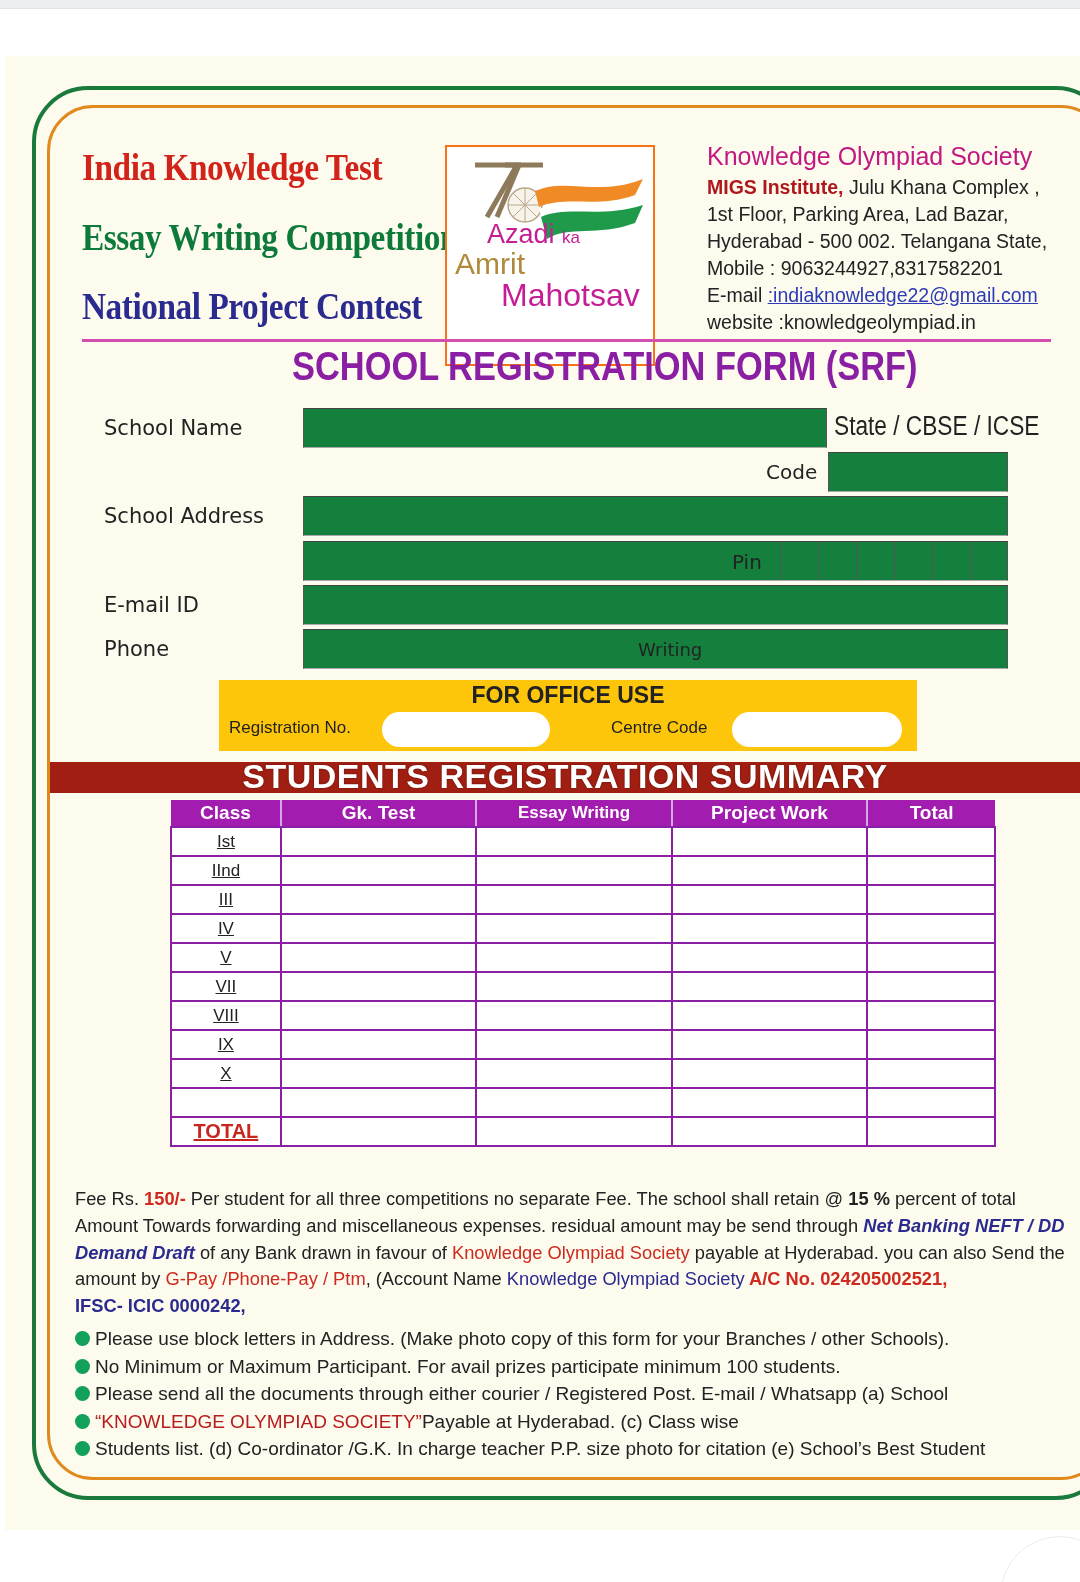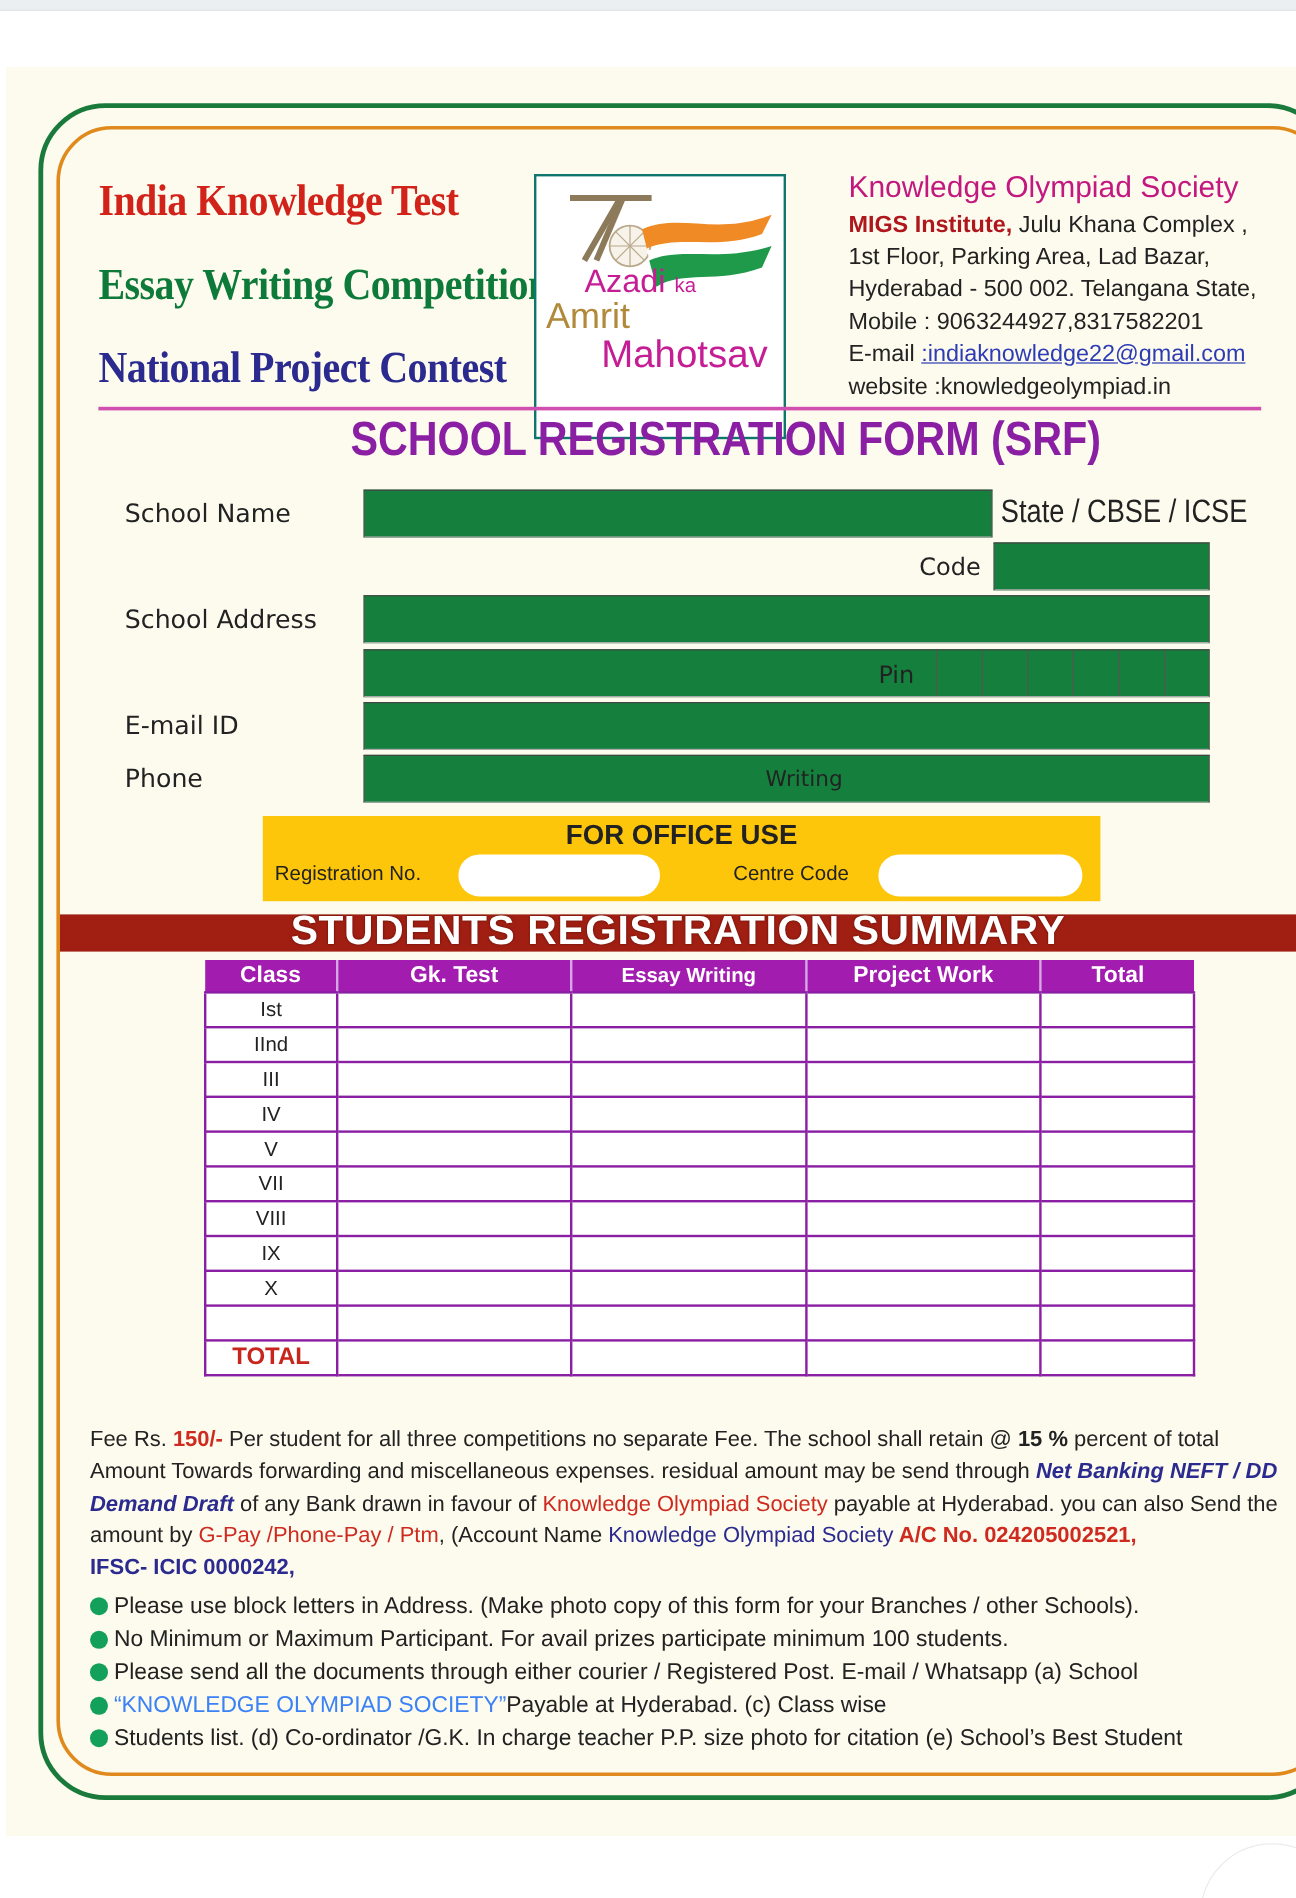--- a/index.html
+++ b/index.html
@@ -10,21 +10,21 @@
   .page { position: absolute; left: 5px; top: 56px; width: 1075px; height: 1474px; background: #fcfbee; }
 
   .border-green { position: absolute; left: 32px; top: 86px; width: 1080px; height: 1414px; border: 4px solid #1a7a3c; border-radius: 56px; }
   .border-orange { position: absolute; left: 47px; top: 105px; width: 1060px; height: 1375px; border: 3px solid #e08a1e; border-radius: 46px; }
 
   .title-line { position: absolute; left: 82px; font-family: "Liberation Serif", serif; font-weight: bold; font-size: 37px; letter-spacing: -0.5px; transform: scaleX(0.9); transform-origin: left center; white-space: nowrap; }
   .t1 { top: 146px; color: #d2231b; }
   .t2 { top: 216px; color: #0e7a3a; }
   .t3 { top: 285px; color: #2b2a8f; }
 
-  .logo-box { position: absolute; left: 445px; top: 145px; width: 210px; height: 221px; border: 2px solid #0f766e; background: #fff; }
+  .logo-box { position: absolute; left: 445px; top: 145px; width: 210px; height: 221px; border: 2px solid #f97316; background: #fff; }
   .logo-box svg { position: absolute; left: 0; top: 0; }
   .logo-azadi { position: absolute; left: 40px; top: 72px; color: #c51d94; font-size: 27px; font-family: "Liberation Sans", sans-serif; }
   .logo-ka { font-size: 17px; color: #c51d94; }
   .logo-amrit { position: absolute; left: 8px; top: 100px; color: #b08a3a; font-size: 30px; font-family: "Liberation Sans", sans-serif; }
   .logo-mahotsav { position: absolute; left: 54px; top: 130px; color: #c51d94; font-size: 32px; font-family: "Liberation Sans", sans-serif; }
 
   .org { position: absolute; left: 707px; top: 142px; width: 360px; font-family: "Liberation Sans", sans-serif; }
   .org-name { color: #c3187f; font-size: 25px; margin-bottom: 3px; white-space: nowrap; }
   .org-line { font-size: 19.5px; color: #222; line-height: 27px; white-space: nowrap; }
   .org-strong { color: #b0171d; font-weight: bold; }
@@ -44,33 +44,33 @@
   .office-title { position: absolute; left: 0; width: 100%; top: 2px; text-align: center; font-family: "Liberation Sans", sans-serif; font-weight: bold; font-size: 23px; color: #222; }
   .office-label { position: absolute; top: 38px; font-family: "Liberation Sans", sans-serif; font-size: 17px; color: #222; }
   .office-field { position: absolute; top: 32px; height: 35px; background: #fff; border-radius: 18px; }
 
   .summary-bar { position: absolute; left: 50px; top: 762px; width: 1030px; height: 31px; background: #a01f12; }
   .summary-title { position: absolute; left: 0; width: 100%; top: -5px; text-align: center; font-family: "Liberation Sans", sans-serif; font-weight: bold; font-size: 34px; color: #fff; letter-spacing: 0.5px; text-shadow: 0 0 2px #5a0a05; }
 
   .table { position: absolute; left: 170px; top: 800px; width: 826px; border-collapse: collapse; font-family: "Liberation Sans", sans-serif; }
   .table th { background: #a21caf; color: #fff; height: 27px; font-size: 19px; font-weight: bold; border-right: 2px solid #d7a6e6; border-bottom: 2px solid #8a1fa3; padding: 0; }
   .table th:last-child { border-right: none; }
-  .table td { background: #fff; height: 29px; border: 2px solid #8a1fa3; border-top-color: #9a42b3; text-align: center; font-size: 17px; color: #222; padding: 0; }
+  .table td { background: #fff; height: 29px; border: 2px solid #8a1fa3; border-top-color: #9a42b3; text-align: center; font-size: 17px; color: #222; padding: 0; text-decoration: underline; }
   .table tr.total-row td:first-child { color: #c8261d; font-weight: bold; font-size: 20px; }
 
   .fee { position: absolute; left: 75px; top: 1186px; width: 990px; font-family: "Liberation Sans", sans-serif; font-size: 18.3px; line-height: 26.8px; color: #222; }
   .red { color: #cf2a1f; font-weight: bold; }
   .blue { color: #2b2a8f; font-weight: bold; }
   .blue-i { color: #2b2a8f; font-weight: bold; font-style: italic; }
   .bold { font-weight: bold; }
 
   .notes { position: absolute; left: 75px; top: 1325px; width: 1000px; font-family: "Liberation Sans", sans-serif; font-size: 19px; color: #222; list-style: none; }
   .notes li { height: 27.5px; line-height: 27.5px; white-space: nowrap; display: flex; align-items: center; }
   .bullet { display: inline-block; width: 15px; height: 15px; border-radius: 50%; background: #12a05a; margin-right: 5px; flex: none; }
-  .notes .redtxt { color: #3b82f6; }
+  .notes .redtxt { color: #b91c1c; }
 
   .corner-arc { position: absolute; left: 1000px; top: 1536px; width: 120px; height: 120px; border: 1.5px solid #e9ecef; border-radius: 50%; }
 </style>
 </head>
 <body>
 
 <div class="topbar"></div>
 
 <div class="page"></div>
 <div class="border-green"></div>

